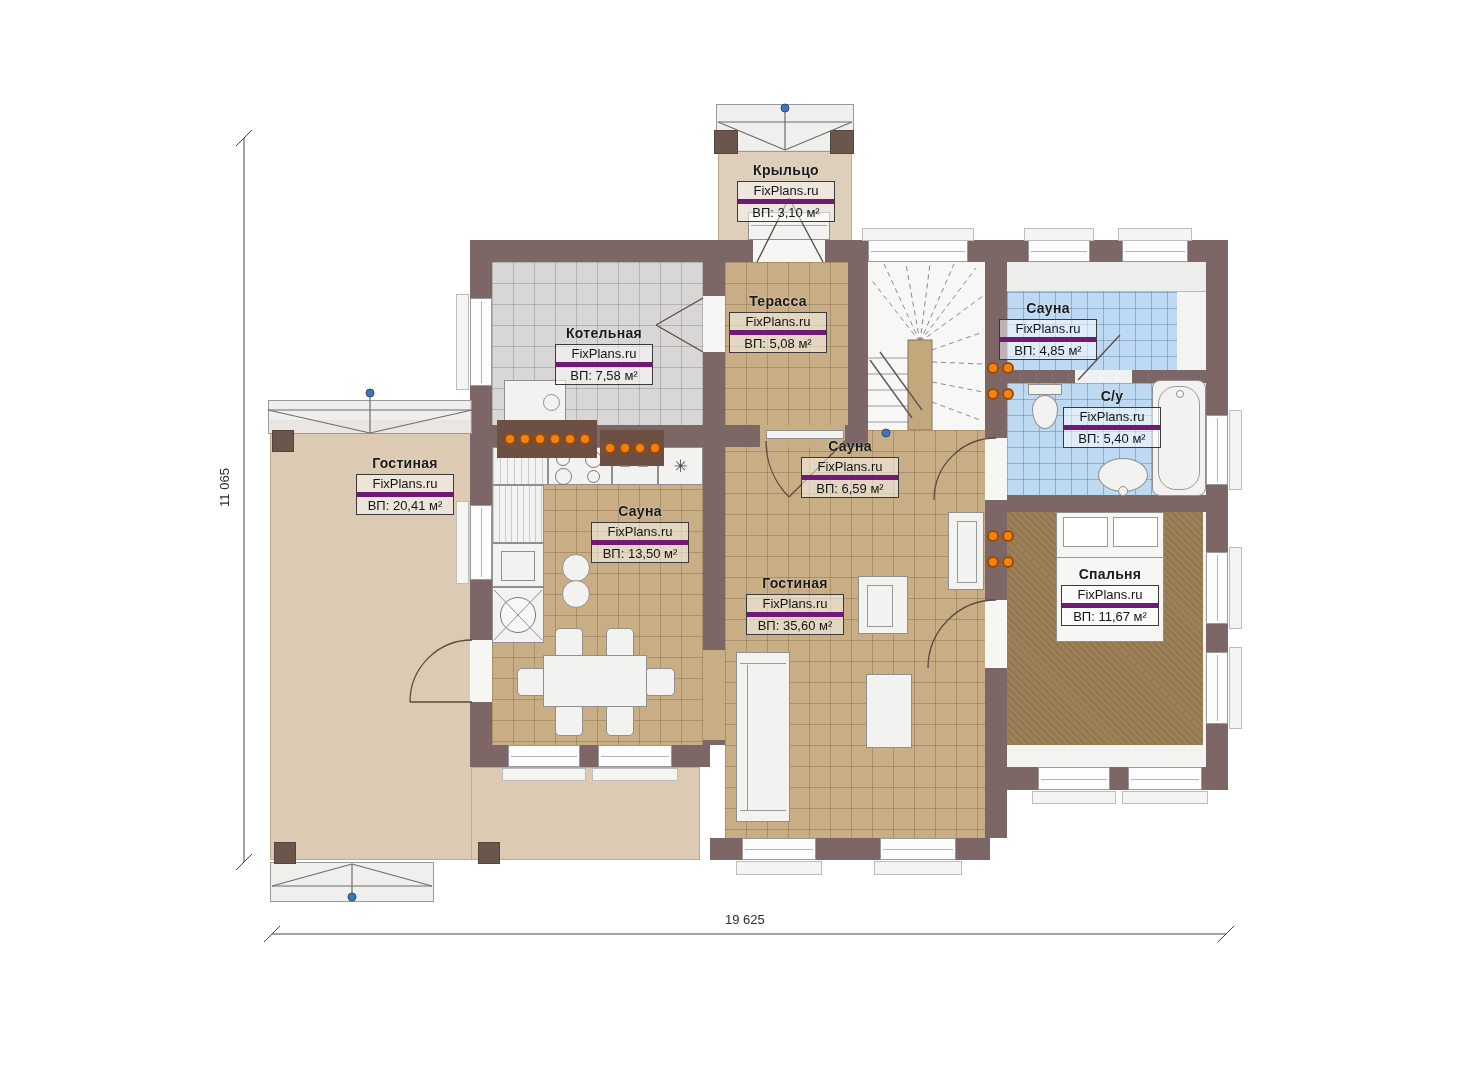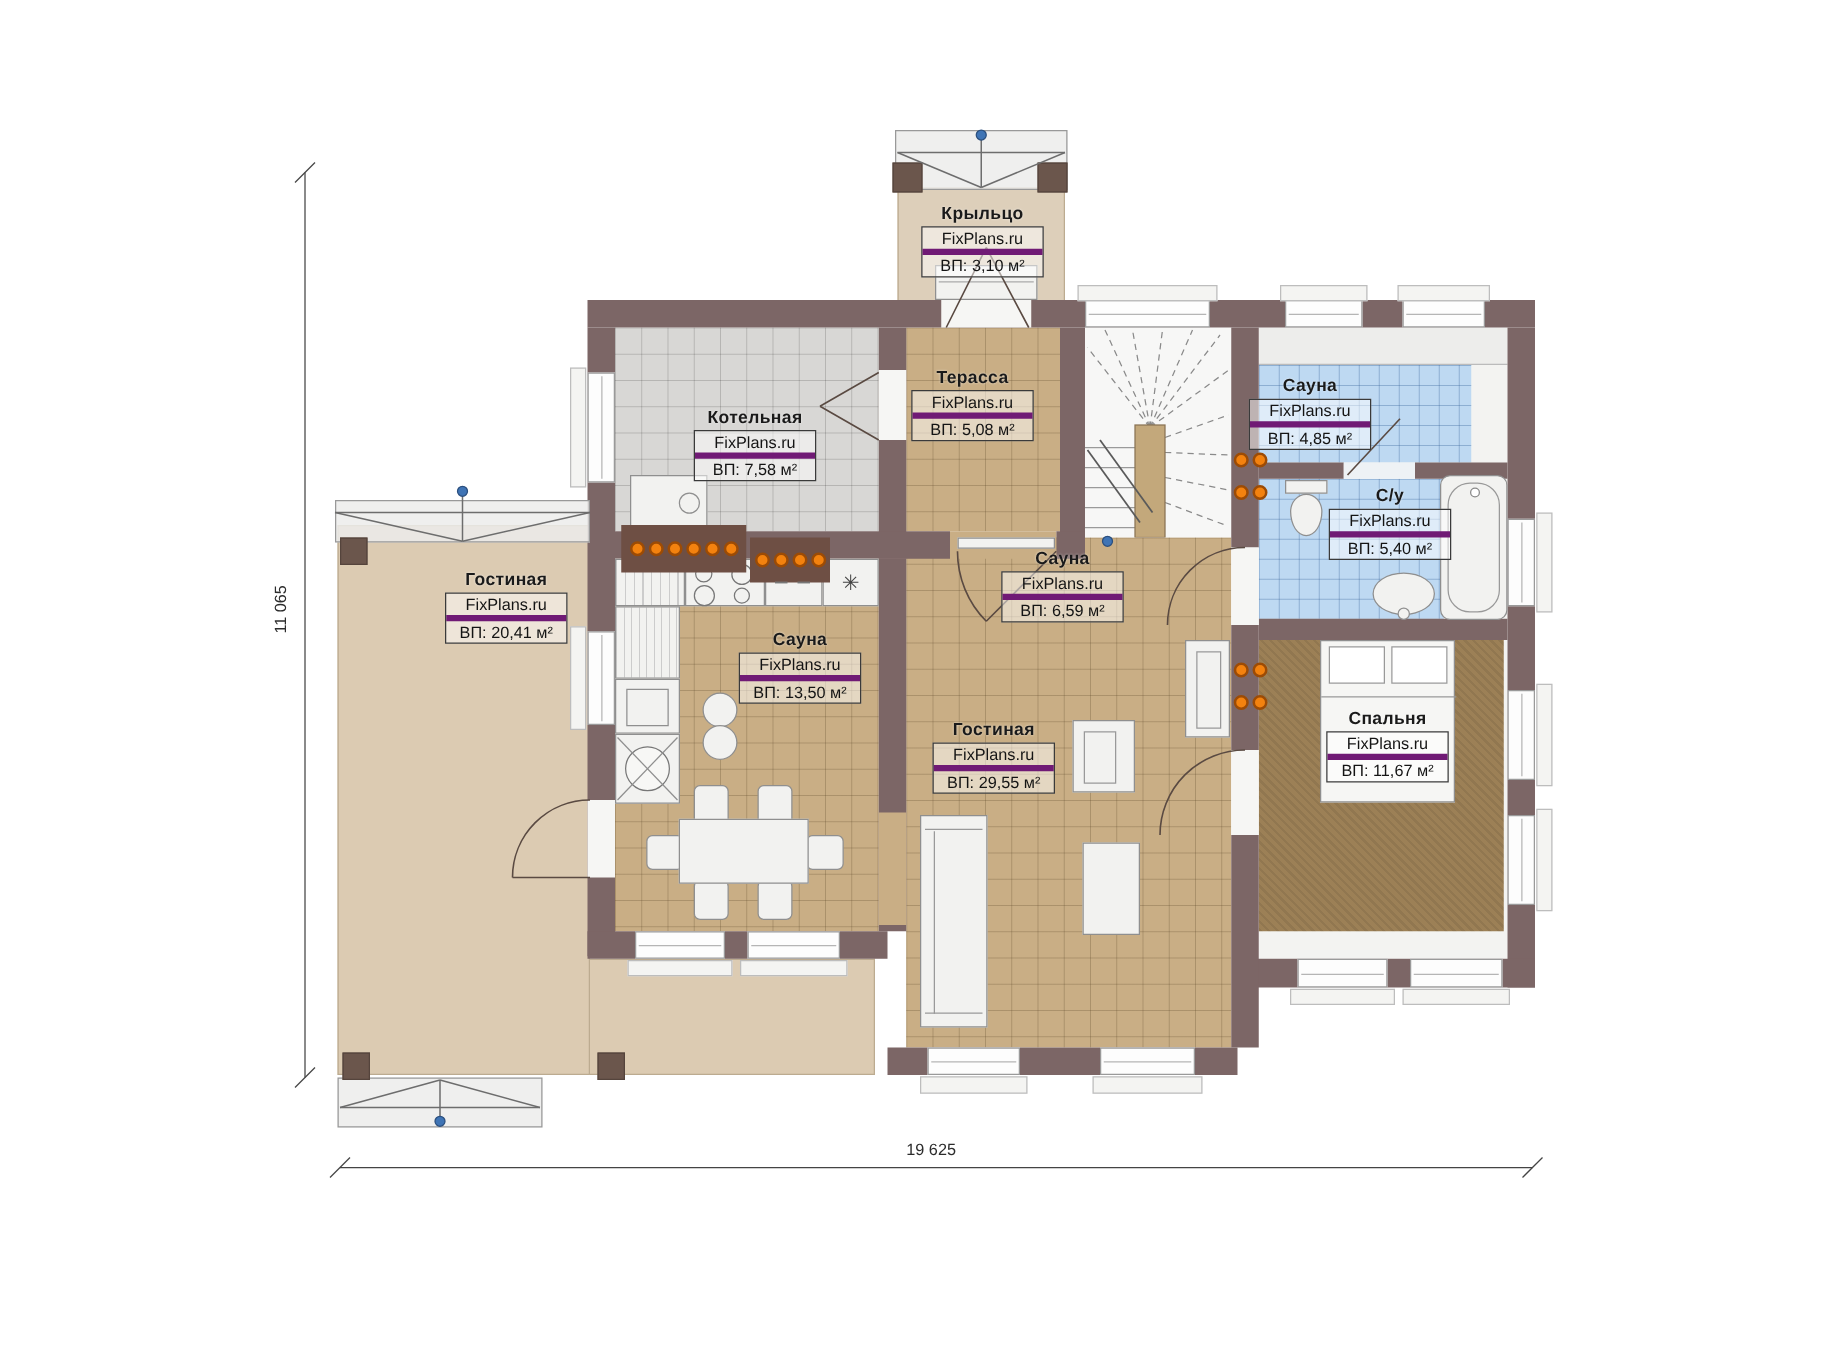--- a/index.html
+++ b/index.html
@@ -379,21 +379,21 @@
     <div class="rname">Сауна</div>
     <div class="abox">
       <div>FixPlans.ru</div>
       <div>ВП: 6,59 м²</div>
     </div>
   </div>
   <div class="rlabel" style="left:795px;top:575px">
     <div class="rname">Гостиная</div>
     <div class="abox">
       <div>FixPlans.ru</div>
-      <div>ВП: 29,55 м²</div>
+      <div>ВП: 35,60 м²</div>
     </div>
   </div>
   <div class="rlabel" style="left:1110px;top:566px">
     <div class="rname">Спальня</div>
     <div class="abox">
       <div>FixPlans.ru</div>
       <div>ВП: 11,67 м²</div>
     </div>
   </div>
 

